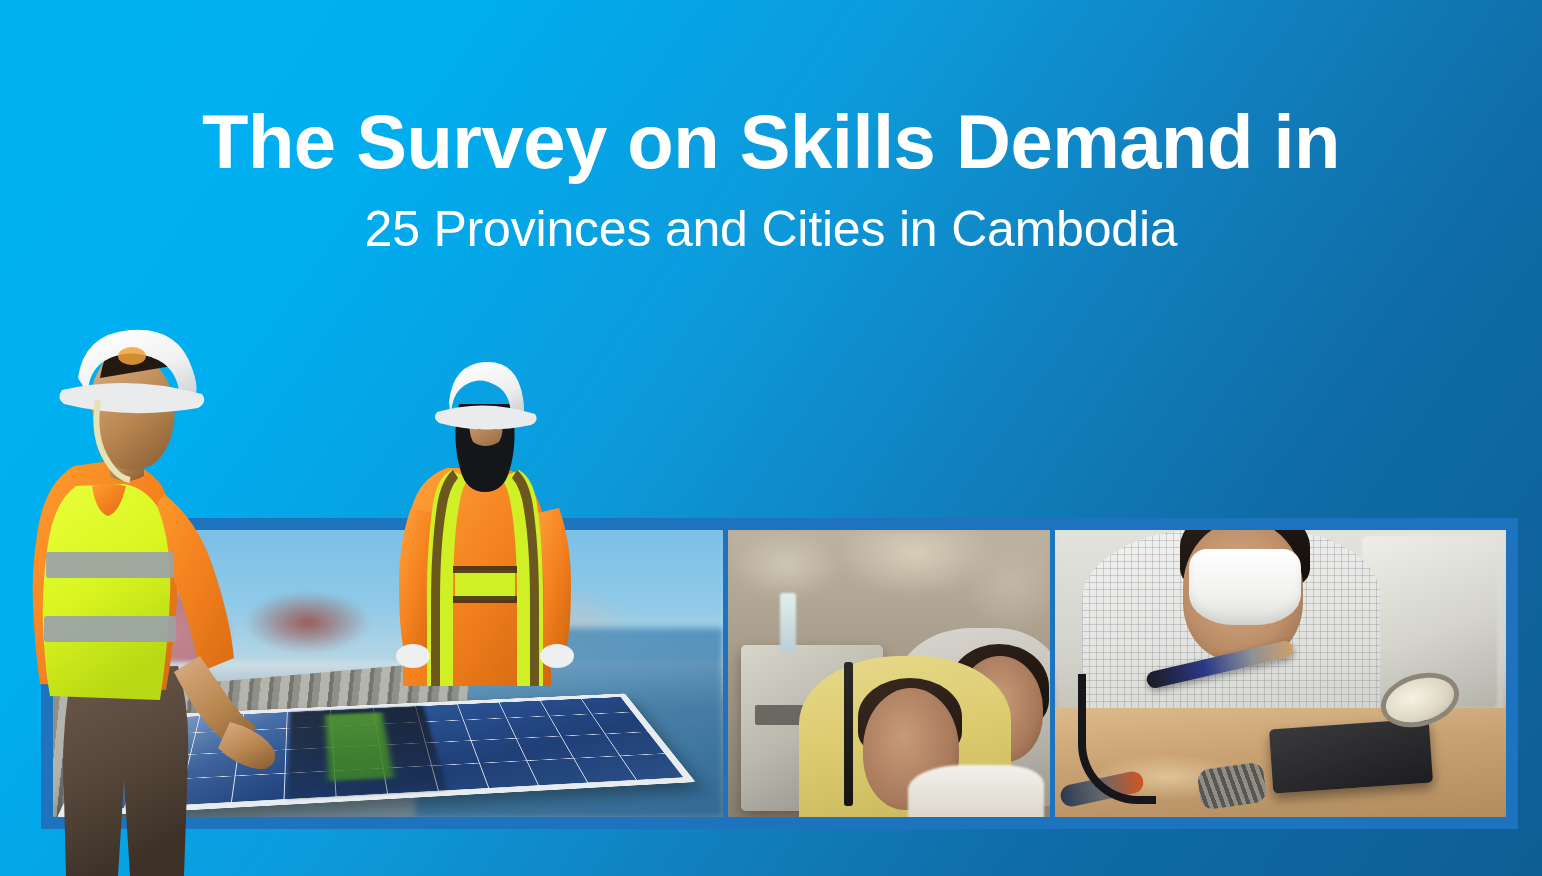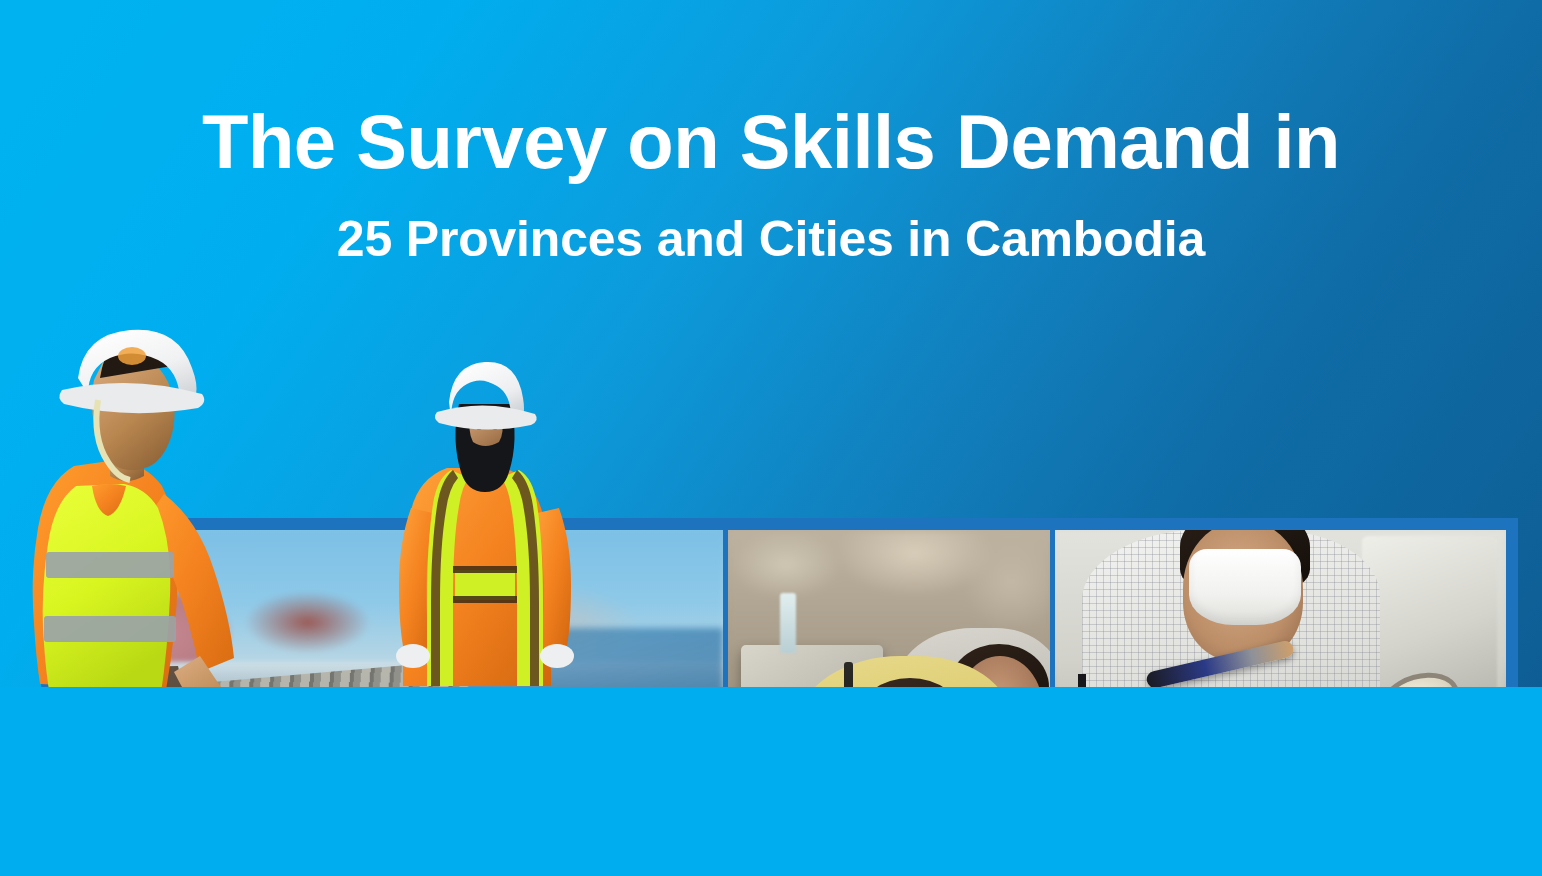--- a/index.html
+++ b/index.html
@@ -4,21 +4,21 @@
 <style>
   * { margin:0; padding:0; box-sizing:border-box; }
   html,body { width:1542px; height:876px; overflow:hidden; }
   body {
     font-family:"Liberation Sans", sans-serif;
     background:#00AEEF;
   }
 
   #banner {
     position:relative;
-    width:1542px; height:687px;
+    width:1542px; height:876px;
     background:
       linear-gradient(125deg,
         #00B3F0 0%,
         #00AEEF 22%,
         #0C9BDC 42%,
         #1180BE 60%,
         #0F6CA6 76%,
         #0E5E95 100%);
     overflow:hidden;
   }
@@ -36,24 +36,24 @@
     display:block;
     font-size:76px;
     line-height:1.0;
     font-weight:bold;
     color:#FFFFFF;
     letter-spacing:-0.5px;
     white-space:nowrap;
   }
   #subtitle {
     display:block;
-    margin-top:34px;
+    margin-top:24px;
     font-size:50px;
     line-height:1.0;
-    font-weight:bold;
+    font-weight:normal;
     color:#FFFFFF;
     letter-spacing:-0.2px;
     white-space:nowrap;
   }
 
   
   #photo-frame {
     position:absolute;
     left:41px; top:518px;
     width:1477px; height:311px;

